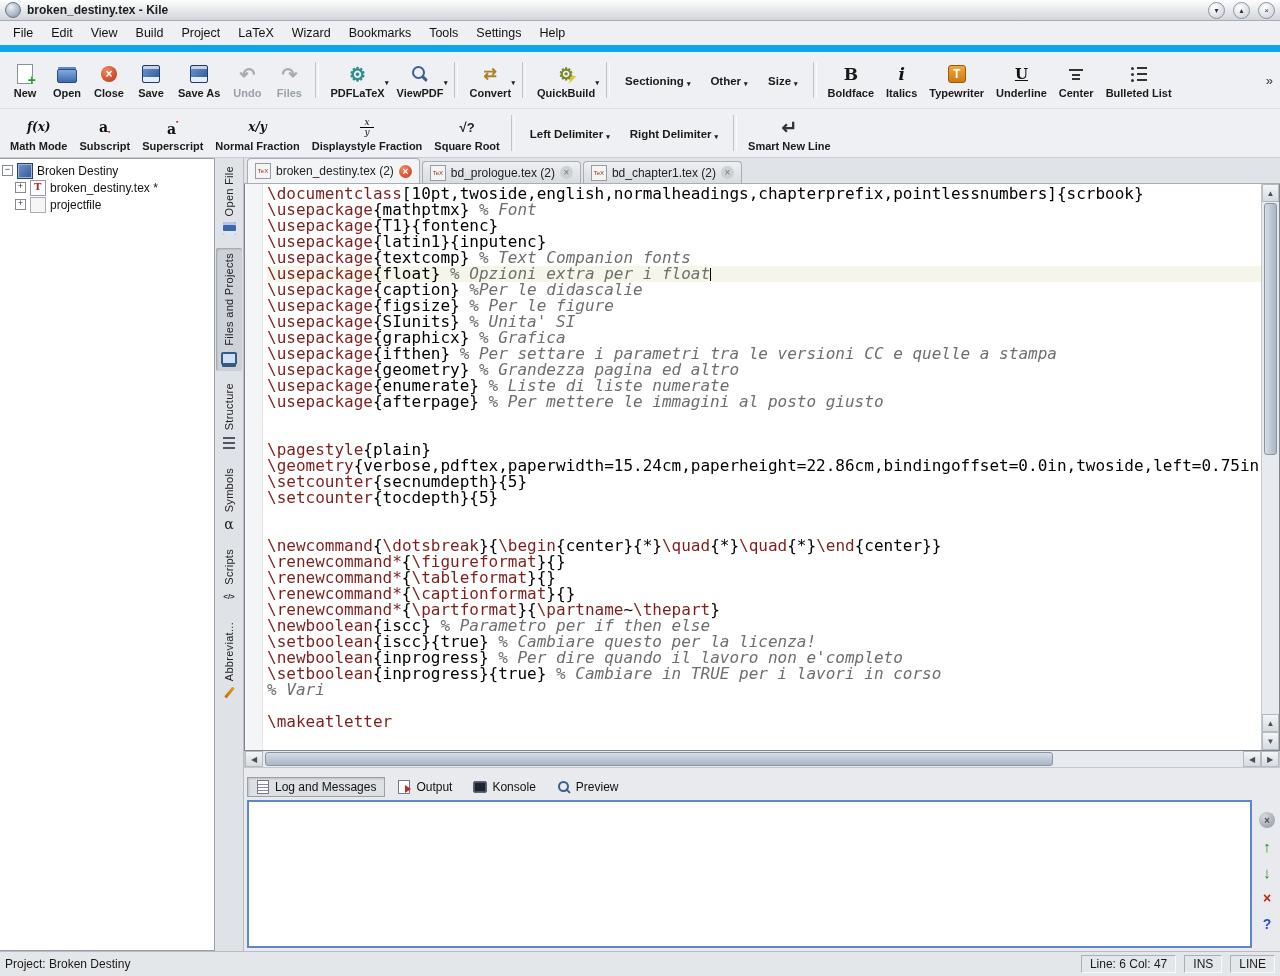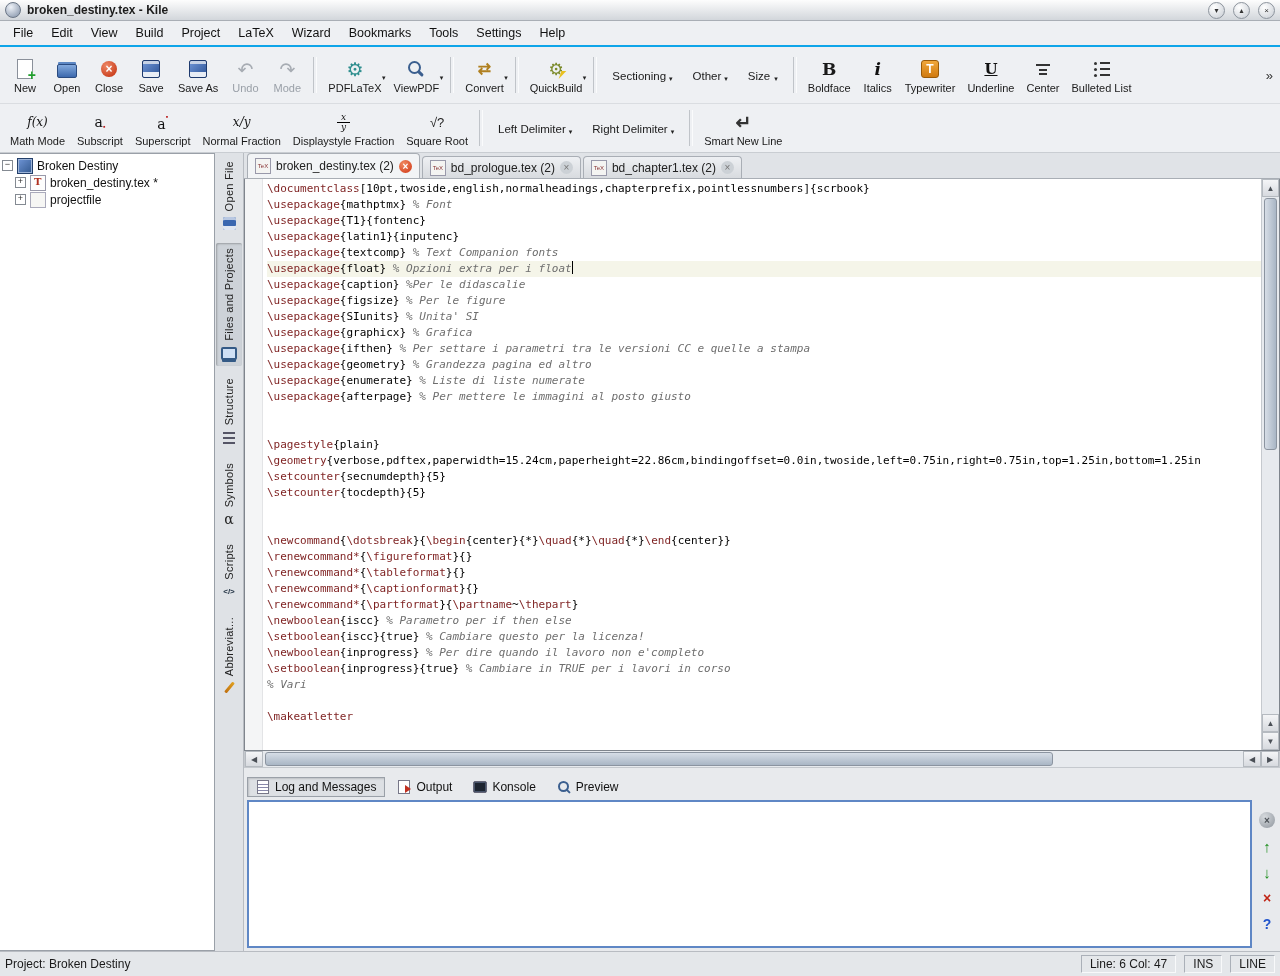--- a/index.html
+++ b/index.html
@@ -14,29 +14,29 @@
   .appicon{width:14px;height:14px;border-radius:50%;
            background:radial-gradient(circle at 35% 30%,#eef2f8,#7f8ea5);border:1px solid #6b7686;}
   .title{font-weight:bold;font-size:12px;color:#1c1c1c;}
   .winbtns{margin-left:auto;display:flex;gap:8px;align-items:center;}
   .winbtn{width:15px;height:15px;border-radius:50%;border:1px solid #8d949d;
           background:radial-gradient(circle at 35% 30%,#ffffff,#c7ccd3);
           display:flex;align-items:center;justify-content:center;font-size:8px;color:#333;}
 
   
   .menubar{height:24px;flex:0 0 24px;display:flex;align-items:center;background:#eef0f3;
-           border-bottom:2px solid #0ea5e9;padding-left:4px;}
+           border-bottom:7px solid #0ea5e9;padding-left:4px;}
   .menu-item{padding:0 9px;line-height:22px;font-size:12.5px;cursor:default;}
 
   
   .toolbar{display:flex;align-items:center;background:#eef0f3;padding:2px 4px;position:relative;}
   #toolbar-main{height:52px;flex:0 0 52px;border-bottom:1px solid #dadde1;}
   #toolbar-math{height:44px;flex:0 0 44px;border-bottom:1px solid #c9cdd2;}
-  .tb-btn{display:flex;flex-direction:column;align-items:center;justify-content:space-between;
-          padding:2px 5px 1px;margin:0 1px;border-radius:3px;position:relative;min-width:30px;}
+  .tb-btn{display:flex;flex-direction:column;align-items:center;justify-content:flex-end;
+          padding:2px 5px 1px;margin:0 1px;border-radius:3px;position:relative;min-width:30px;font-weight:bold;}
   .tb-label{font-size:11px;color:#1a1a1a;white-space:nowrap;margin-top:1px;}
   .tb-btn.disabled .tb-label{color:#9aa0a8;}
   .tb-btn.textonly{flex-direction:row;align-items:center;align-self:center;height:30px;padding:0 9px;}
   .tb-btn.textonly .tb-label{font-size:11.5px;}
   .dd{font-size:7px;color:#222;position:absolute;right:1px;bottom:13px;}
   .tb-btn.textonly .dd{position:static;margin-left:3px;margin-top:8px;}
   .tb-sep{width:2px;height:36px;margin:0 5px;align-self:center;
           border-left:1px solid #c0c4c9;border-right:1px solid #fafbfc;}
   .tb-overflow{position:absolute;right:3px;top:50%;transform:translateY(-50%);
                font-size:13px;color:#333;padding:2px 4px;}
@@ -148,21 +148,21 @@
            align-items:center;justify-content:center;}
   .tabicon::before{content:"TeX";font-size:6px;color:#833;letter-spacing:0;}
   .tabclose{width:13px;height:13px;border-radius:50%;background:#ccd1d6;color:#777;
             font-size:10px;line-height:13px;text-align:center;}
   .tabclose.mod{background:radial-gradient(circle at 35% 30%,#f08a62,#cf3412);color:#fff;font-weight:bold;}
 
   
   .editor{flex:1 1 auto;display:flex;min-height:0;border:1px solid #7f858d;border-top:none;background:#fff;}
   .iconborder{flex:0 0 17px;background:#f4f5f6;border-right:1px solid #e3e4e6;}
   .code{flex:1 1 auto;overflow:hidden;padding:2px 0 0 4px;
-        font-family:"DejaVu Sans Mono",monospace;font-size:11px;line-height:16px;color:#000;}
+        font-family:"DejaVu Sans Mono",monospace;font-size:16px;line-height:16px;color:#000;}
   .code-line{height:16px;white-space:pre;}
   .code-line.current{background:#f5f5e9;}
   .tok-cmd{color:#7d1f1f;}
   .tok-cmt{color:#6e6e6e;font-style:italic;}
   .caret{display:inline-block;width:1px;height:13px;background:#000;vertical-align:-2px;}
 
   
   .vscroll{flex:0 0 17px;background:#e7eaee;border-left:1px solid #c5c9ce;display:flex;
            flex-direction:column;align-items:stretch;}
   .sarrow{flex:0 0 16px;display:flex;align-items:center;justify-content:center;font-size:8px;
@@ -268,21 +268,21 @@
       <div class="tb-btn">
         <span class="tbicon ico-saveas"></span>
         <span class="tb-label">Save As</span>
       </div>
       <div class="tb-btn disabled">
         <span class="tbicon ico-undo"></span>
         <span class="tb-label">Undo</span>
       </div>
       <div class="tb-btn disabled">
         <span class="tbicon ico-redo"></span>
-        <span class="tb-label">Mode</span>
+        <span class="tb-label">Files</span>
       </div>
       <div class="tb-sep"></div>
       <div class="tb-btn">
         <span class="tbicon ico-pdflatex"></span>
         <span class="tb-label">PDFLaTeX</span>
         <span class="dd">▾</span>
       </div>
       <div class="tb-btn">
         <span class="tbicon ico-viewpdf"></span>
         <span class="tb-label">ViewPDF</span>

